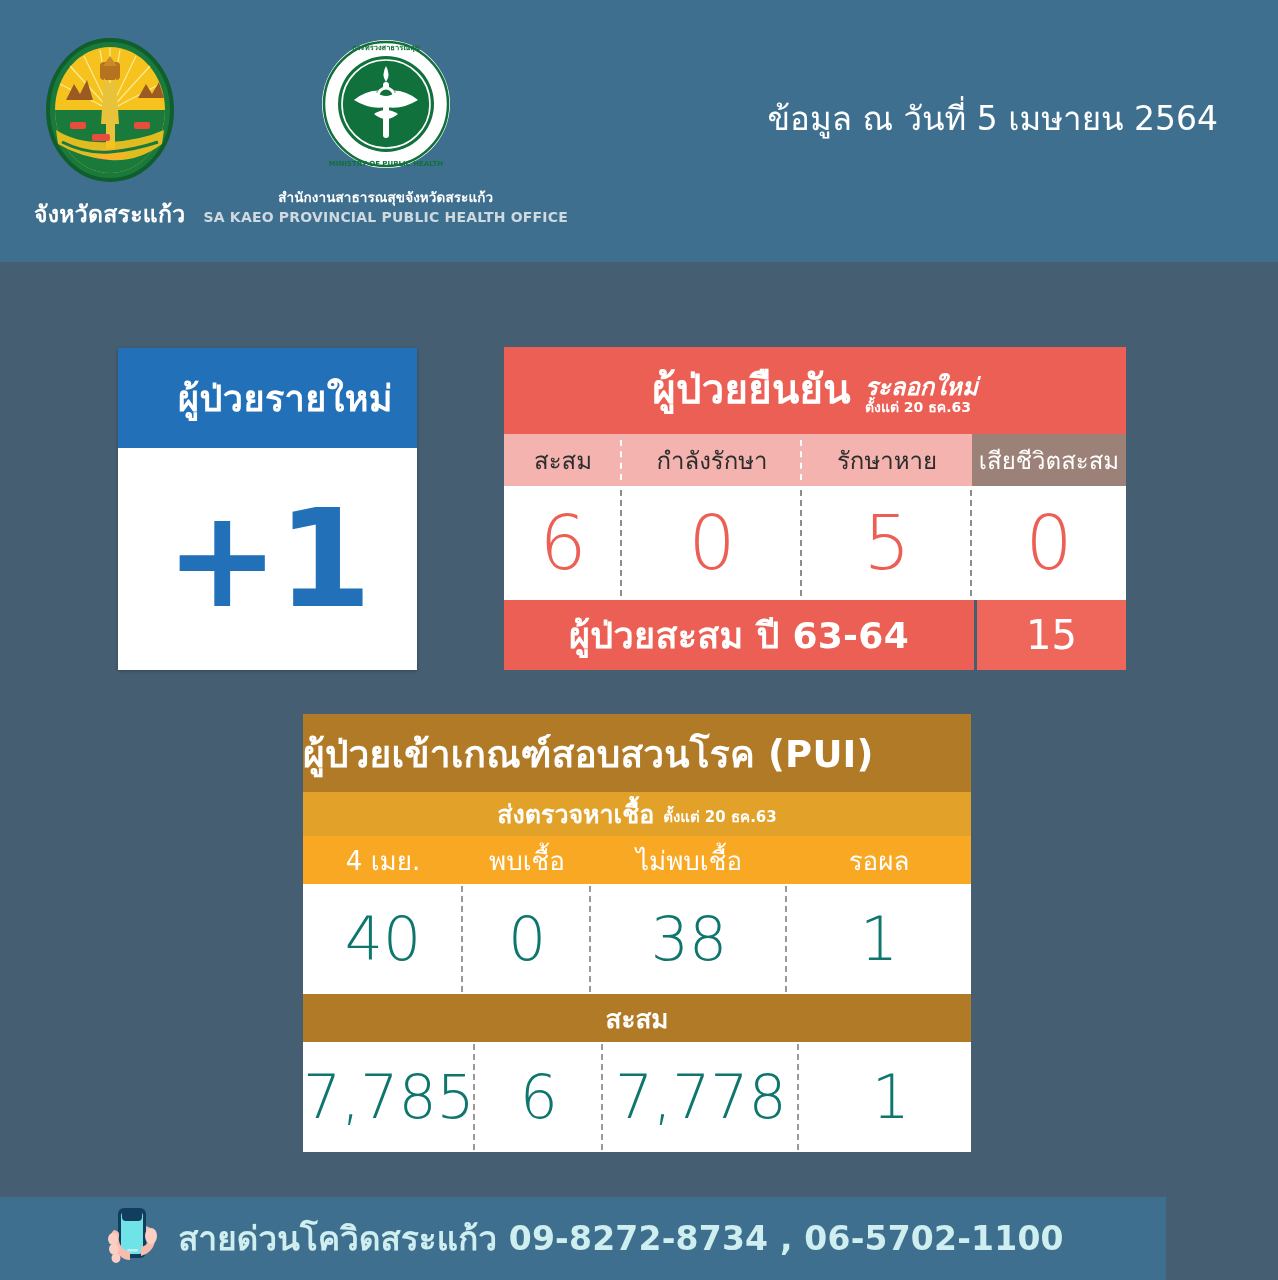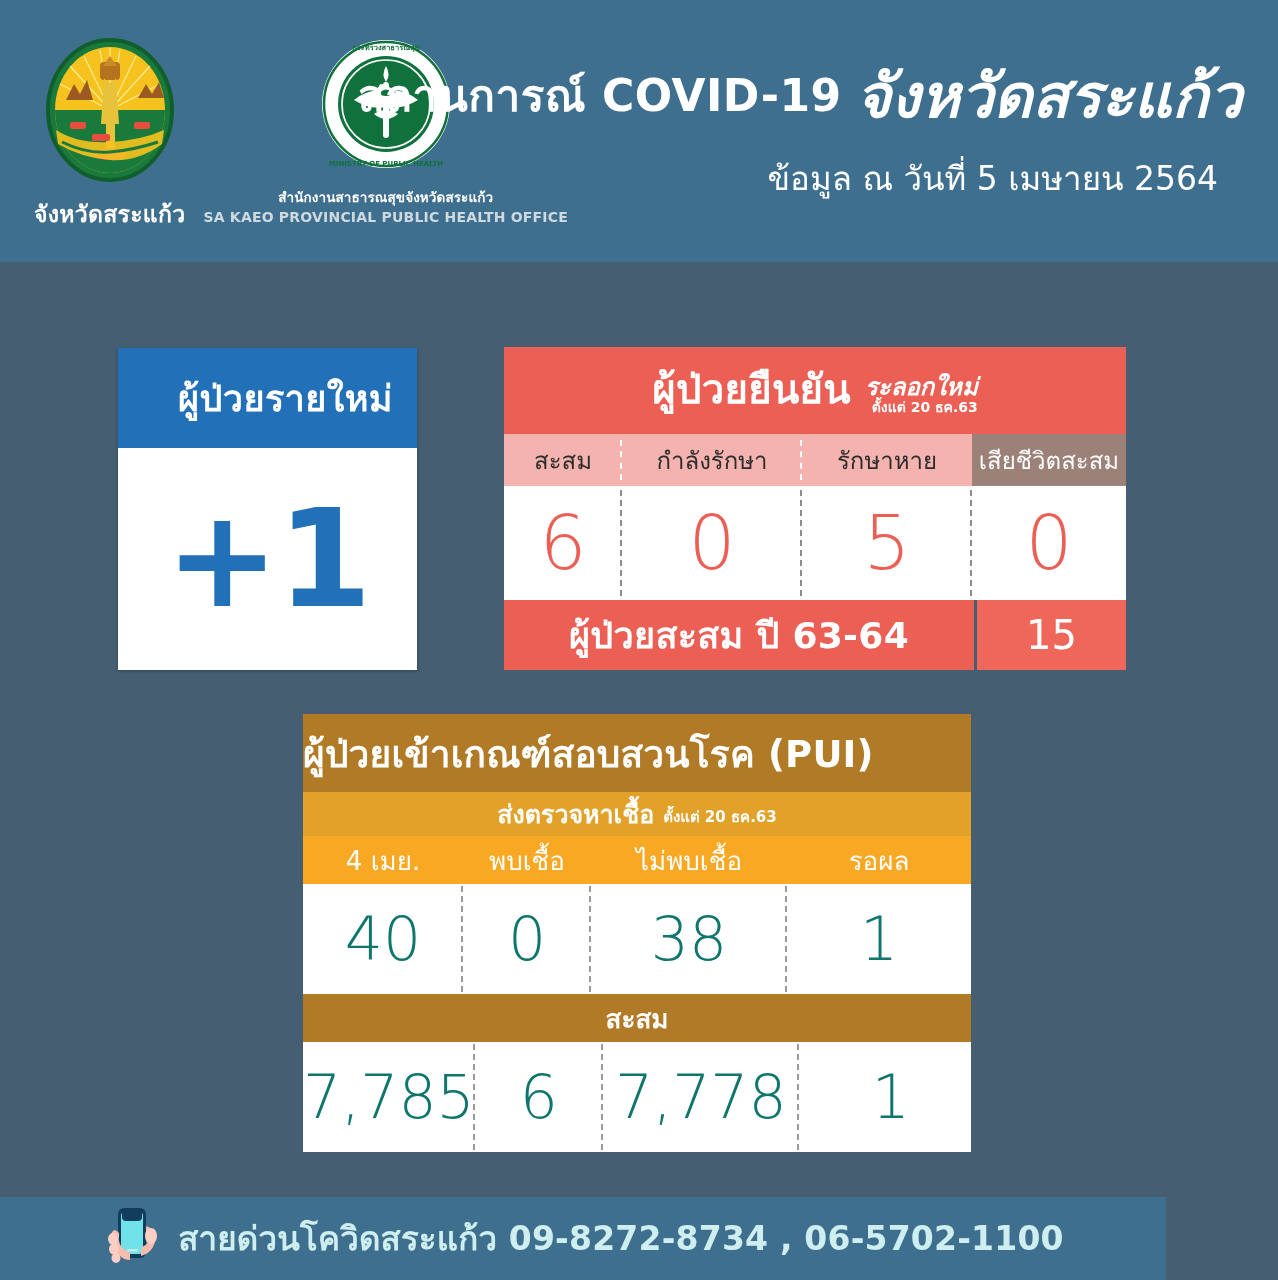--- a/index.html
+++ b/index.html
@@ -87,21 +87,21 @@
     width: 622px; height: 323px;
   }
   .confirm-head {
     height: 87px; background: #ec5f55;
     display: flex; align-items: center; justify-content: center; gap: 14px;
     padding-bottom: 4px;
   }
   .confirm-head-main {
     color: #ffffff; font-size: 40px; font-weight: bold; letter-spacing: .3px;
   }
-  .confirm-head-sub { text-align: right; line-height: 1.05; padding-top: 4px; margin-top: 8px; }
+  .confirm-head-sub { text-align: left; line-height: 1.05; padding-top: 4px; margin-top: 8px; }
   .confirm-head-sub-1 {
     color: #ffffff; font-size: 24px; font-weight: bold; font-style: italic;
   }
   .confirm-head-sub-2 {
     color: #ffffff; font-size: 14px; font-weight: bold;
   }
   .confirm-colhead { display: flex; height: 52px; }
   .confirm-colhead .ch {
     display: flex; align-items: center; justify-content: center;
     background: #f4b3ae; color: #2d2d2d; font-size: 24px; position: relative;
@@ -262,23 +262,20 @@
         </svg>
         <div class="moph-caption-wrap">
           <div class="moph-caption-th">สำนักงานสาธารณสุขจังหวัดสระแก้ว</div>
           <div class="moph-caption-en">SA KAEO PROVINCIAL PUBLIC HEALTH OFFICE</div>
         </div>
       </div>
 
     </div>
 
     <div class="title-wrap">
-      <div class="title-line">
-        <span class="title-main">สถานการณ์ COVID-19</span><span class="title-prov">จังหวัดสระแก้ว</span>
-      </div>
       <div class="title-date">ข้อมูล ณ วันที่ 5 เมษายน 2564</div>
     </div>
   </div>
 
   <div class="newcase-card">
     <div class="newcase-head">
       <span class="newcase-head-label">ผู้ป่วยรายใหม่</span>
     </div>
     <div class="newcase-body">
       <span class="newcase-value">+1</span>

